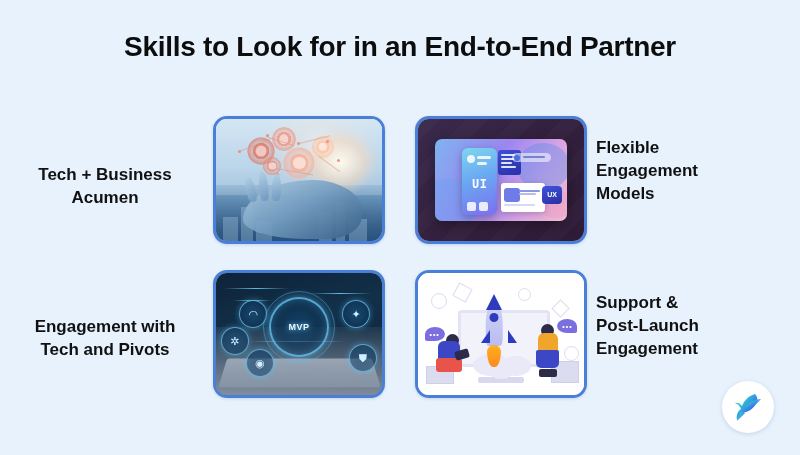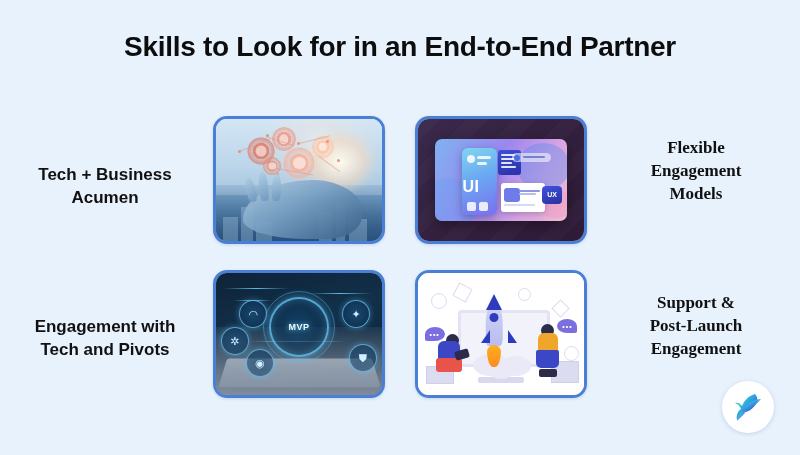--- a/index.html
+++ b/index.html
@@ -36,21 +36,21 @@
   .card-br{left:415px;top:270px;}
   .card .inner{position:absolute;inset:0;overflow:hidden;}
 
   
   .label{
     position:absolute;
     font-size:17px;font-weight:bold;color:#111;
     line-height:1.34;
   }
   .label-l{width:200px;text-align:center;left:5px;}
-  .label-r{width:200px;text-align:center;left:596px;font-family:Liberation Serif, serif;}
+  .label-r{width:200px;left:596px;}
   .lbl-tl{top:164px;}
   .lbl-tr{top:137px;}
   .lbl-bl{top:316px;}
   .lbl-br{top:292px;}
 
   
   .c1{
     background:
       radial-gradient(circle at 62% 22%, rgba(255,250,235,.95) 0%, rgba(255,225,200,.55) 16%, rgba(255,255,255,0) 42%),
       linear-gradient(180deg,#cfe3f2 0%,#aecbe4 38%,#7fa9cc 64%,#46739b 100%);
@@ -88,22 +88,22 @@
     box-shadow:0 4px 14px rgba(0,0,0,.35);overflow:hidden;
   }
   .c2 .blob{position:absolute;border-radius:50%;}
   .c2 .phone{
     position:absolute;left:21%;top:12%;width:26%;height:80%;
     border-radius:6px;
     background:linear-gradient(160deg,#7fd6ef 0%,#6aa8f2 45%,#7b6ff0 100%);
     box-shadow:0 3px 8px rgba(30,20,60,.35);
   }
   .c2 .ui{
-    position:absolute;left:0;top:44%;width:100%;text-align:left;
-    color:#fff;font-weight:bold;font-size:16px;letter-spacing:.5px;
+    position:absolute;left:0;top:44%;width:100%;text-align:center;
+    color:#fff;font-weight:bold;font-size:12px;letter-spacing:.5px;font-family:Liberation Mono, monospace;
   }
   .c2 .dot{position:absolute;background:rgba(255,255,255,.85);border-radius:2px;}
   .c2 .navy{
     position:absolute;left:48%;top:14%;width:17%;height:30%;
     background:linear-gradient(160deg,#3b4fd8,#2a31a8);border-radius:3px;
   }
   .c2 .pill{
     position:absolute;left:58%;top:17%;width:30%;height:11%;
     background:rgba(255,255,255,.55);border-radius:9px;
   }

